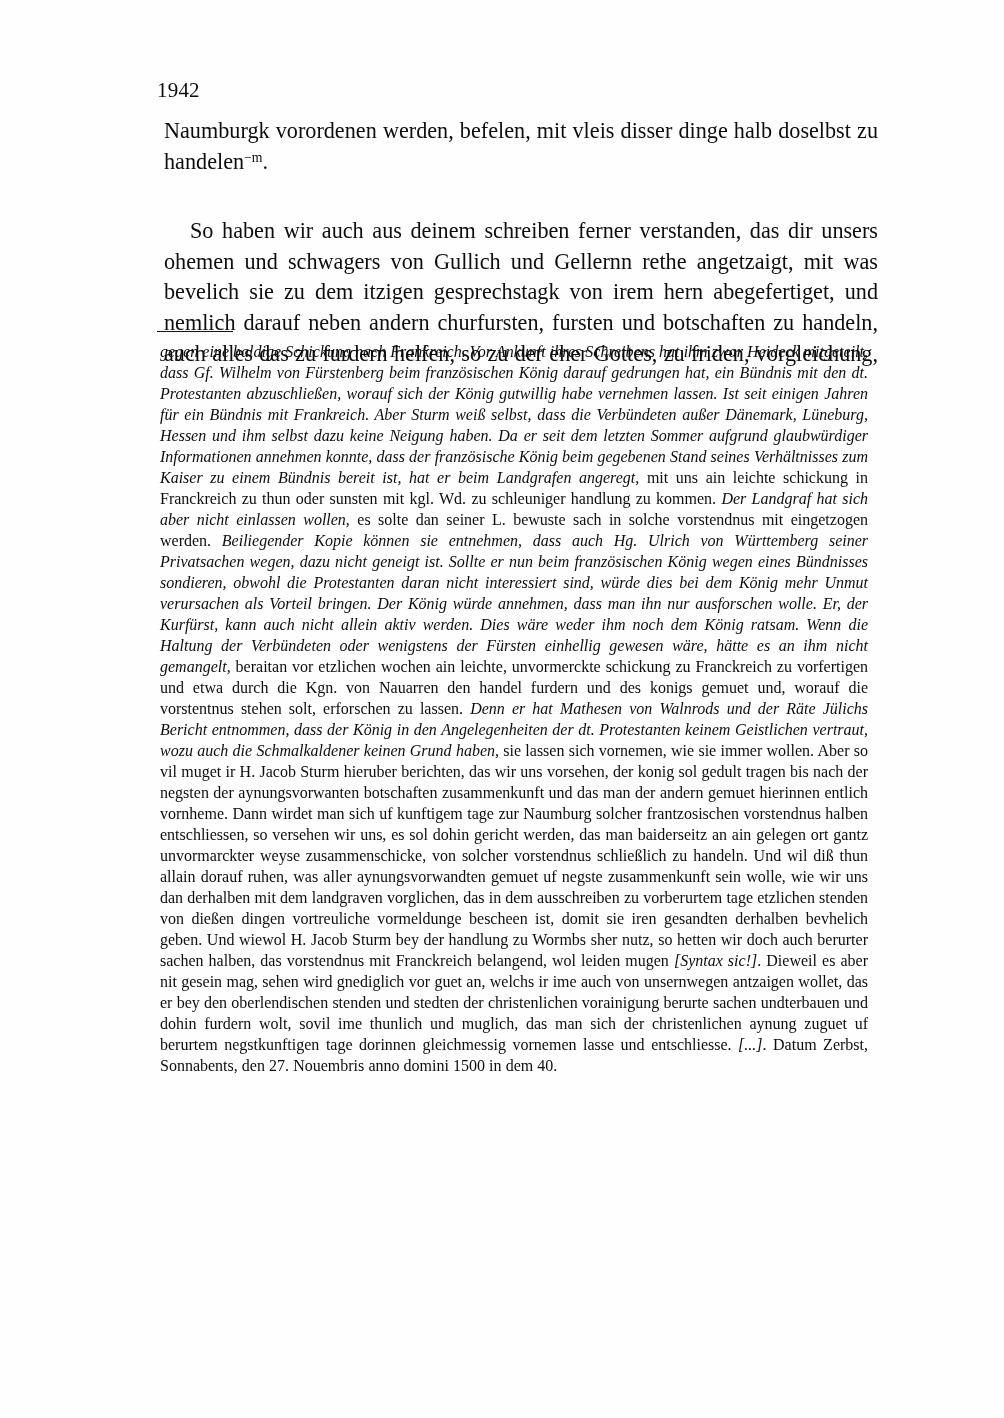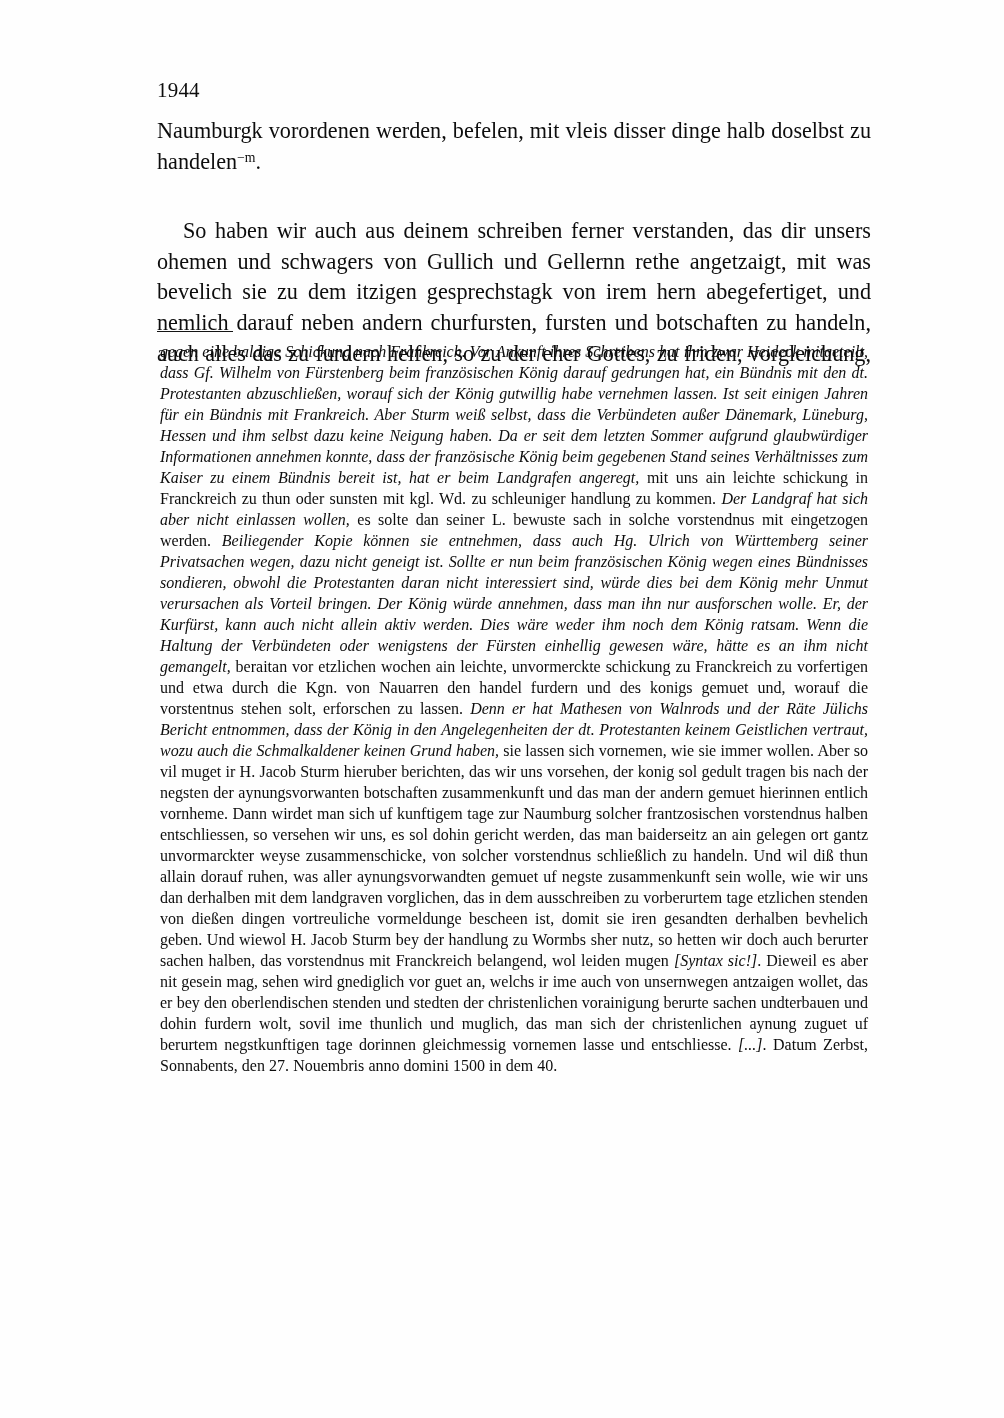--- a/index.html
+++ b/index.html
@@ -47,21 +47,21 @@
     top: 2px;
     width: 713px;
     text-align: center;
     font-size: 18.5px;
     letter-spacing: 0.2px;
   }
 
   
   .body-block {
     position: absolute;
-    left: 157px;
+    left: 164px;
     top: 116px;
     width: 714px;
   }
   .body-block p {
     margin: 0;
     font-size: 22.2px;
     line-height: 30.6px;
     text-align: justify;
     text-align-last: left;
     text-justify: inter-word;
@@ -111,21 +111,21 @@
   .footnote em {
     font-style: italic;
   }
 </style>
 </head>
 <body>
 
 <div class="page">
 
   <div class="running-head">
-    <span class="folio">1944</span>
+    <span class="folio">1942</span>
   </div>
 
   <div class="body-block">
     <p><span>Naumburgk vorordenen werden, befelen, mit vleis disser dinge halb doselbst zu handelen</span><sup class="marker">−m</sup><span>.</span></p>
     <p class="indent last-justify">So haben wir auch aus deinem schreiben ferner verstanden, das dir unsers ohemen und schwagers von Gullich und Gellernn rethe angetzaigt, mit was bevelich sie zu dem itzigen gesprechstagk von irem hern abegefertiget, und nemlich darauf neben andern churfursten, fursten und botschaften zu handeln, auch alles das zu furdern helfen, so zu der eher Gottes, zu friden, vorgleichung,</p>
   </div>
 
   <div class="fn-rule"></div>
 
   <div class="footnote">

